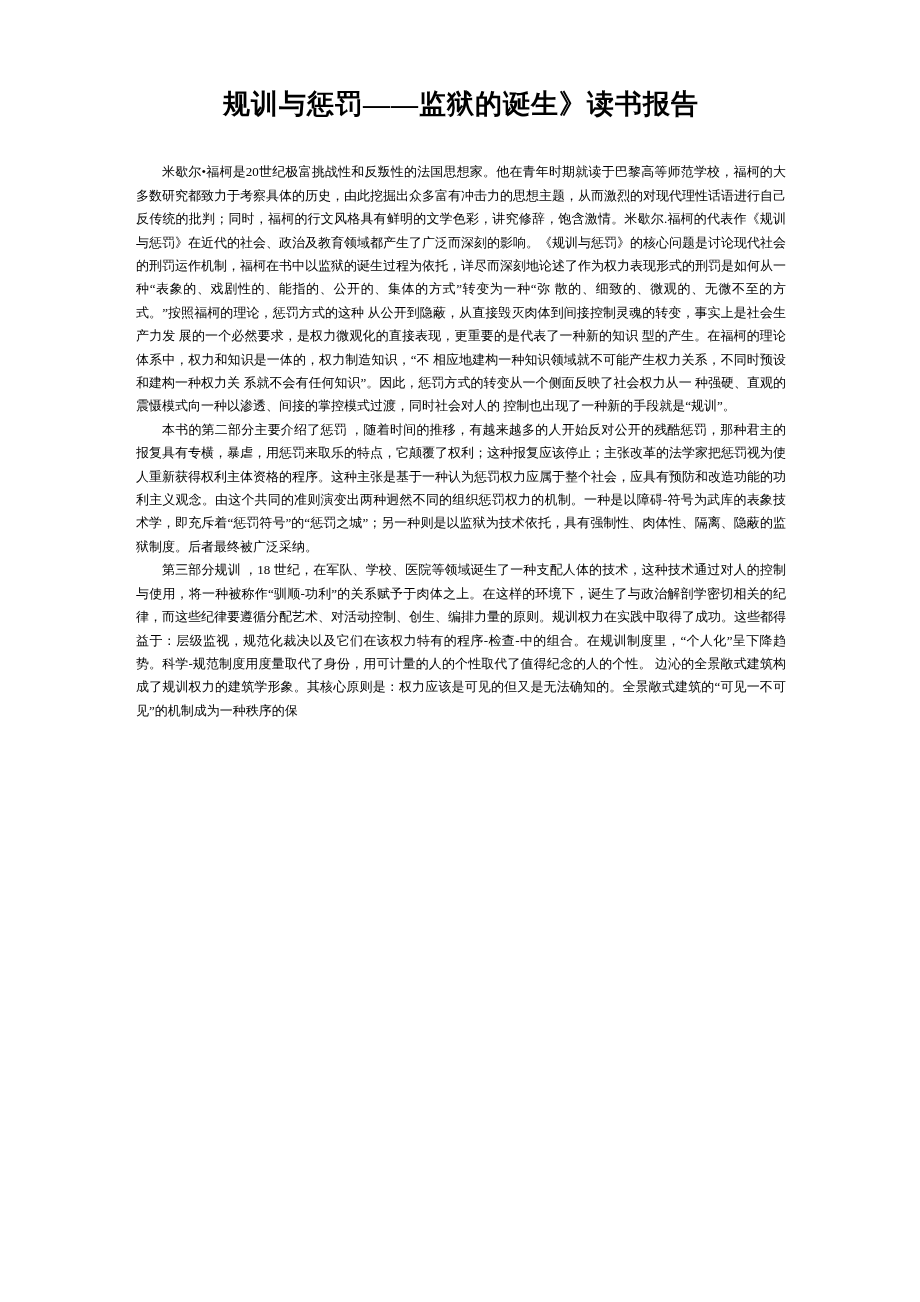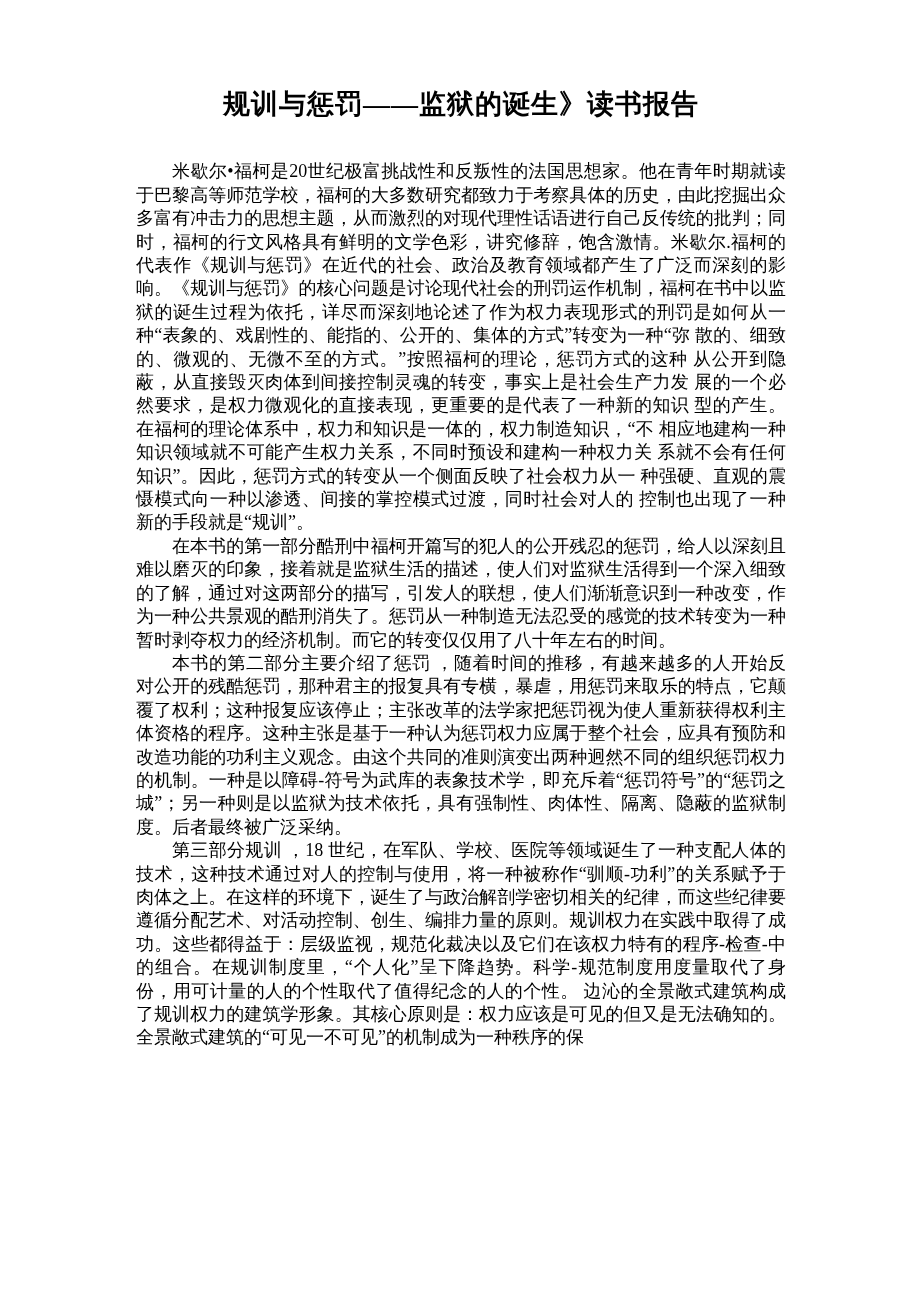--- a/index.html
+++ b/index.html
@@ -23,32 +23,31 @@
     margin: 0 0 40px 0;
     font-size: 27px;
     font-weight: bold;
     text-align: center;
     letter-spacing: 1px;
     line-height: 1.2;
     font-family: "Liberation Serif", "DejaVu Serif", serif;
   }
   .doc-body p {
     margin: 0;
-    font-size: 18px;
+    font-size: 13px;
     line-height: 23.4px;
     text-align: justify;
     text-justify: inter-ideograph;
     text-indent: 2em;
     word-break: break-all;
   }
 </style>
 </head>
 <body>
 
 <div class="doc-page">
   <h1 class="doc-title">规训与惩罚——监狱的诞生》读书报告</h1>
   <div class="doc-body">
     <p>米歇尔•福柯是20世纪极富挑战性和反叛性的法国思想家。他在青年时期就读于巴黎高等师范学校，福柯的大多数研究都致力于考察具体的历史，由此挖掘出众多富有冲击力的思想主题，从而激烈的对现代理性话语进行自己反传统的批判；同时，福柯的行文风格具有鲜明的文学色彩，讲究修辞，饱含激情。米歇尔.福柯的代表作《规训与惩罚》在近代的社会、政治及教育领域都产生了广泛而深刻的影响。《规训与惩罚》的核心问题是讨论现代社会的刑罚运作机制，福柯在书中以监狱的诞生过程为依托，详尽而深刻地论述了作为权力表现形式的刑罚是如何从一种“表象的、戏剧性的、能指的、公开的、集体的方式”转变为一种“弥 散的、细致的、微观的、无微不至的方式。”按照福柯的理论，惩罚方式的这种 从公开到隐蔽，从直接毁灭肉体到间接控制灵魂的转变，事实上是社会生产力发 展的一个必然要求，是权力微观化的直接表现，更重要的是代表了一种新的知识 型的产生。在福柯的理论体系中，权力和知识是一体的，权力制造知识，“不 相应地建构一种知识领域就不可能产生权力关系，不同时预设和建构一种权力关 系就不会有任何知识”。因此，惩罚方式的转变从一个侧面反映了社会权力从一 种强硬、直观的震慑模式向一种以渗透、间接的掌控模式过渡，同时社会对人的 控制也出现了一种新的手段就是“规训”。</p>
-    <p>在本书的第一部分酷刑中福柯开篇写的犯人的公开残忍的惩罚，给人以深刻且难以磨灭的印象，接着就是监狱生活的描述，使人们对监狱生活得到一个深入细致的了解，通过对这两部分的描写，引发人的联想，使人们渐渐意识到一种改变，作为一种公共景观的酷刑消失了。惩罚从一种制造无法忍受的感觉的技术转变为一种暂时剥夺权力的经济机制。而它的转变仅仅用了八十年左右的时间。</p>
     <p>本书的第二部分主要介绍了惩罚 ，随着时间的推移，有越来越多的人开始反对公开的残酷惩罚，那种君主的报复具有专横，暴虐，用惩罚来取乐的特点，它颠覆了权利；这种报复应该停止；主张改革的法学家把惩罚视为使人重新获得权利主体资格的程序。这种主张是基于一种认为惩罚权力应属于整个社会，应具有预防和改造功能的功利主义观念。由这个共同的准则演变出两种迥然不同的组织惩罚权力的机制。一种是以障碍-符号为武库的表象技术学，即充斥着“惩罚符号”的“惩罚之城”；另一种则是以监狱为技术依托，具有强制性、肉体性、隔离、隐蔽的监狱制度。后者最终被广泛采纳。</p>
     <p>第三部分规训 ，18 世纪，在军队、学校、医院等领域诞生了一种支配人体的技术，这种技术通过对人的控制与使用，将一种被称作“驯顺-功利”的关系赋予于肉体之上。在这样的环境下，诞生了与政治解剖学密切相关的纪律，而这些纪律要遵循分配艺术、对活动控制、创生、编排力量的原则。规训权力在实践中取得了成功。这些都得益于：层级监视，规范化裁决以及它们在该权力特有的程序-检查-中的组合。在规训制度里，“个人化”呈下降趋势。科学-规范制度用度量取代了身份，用可计量的人的个性取代了值得纪念的人的个性。 边沁的全景敞式建筑构成了规训权力的建筑学形象。其核心原则是：权力应该是可见的但又是无法确知的。全景敞式建筑的“可见一不可见”的机制成为一种秩序的保</p>
   </div>
 </div>
 
 </body></html>

